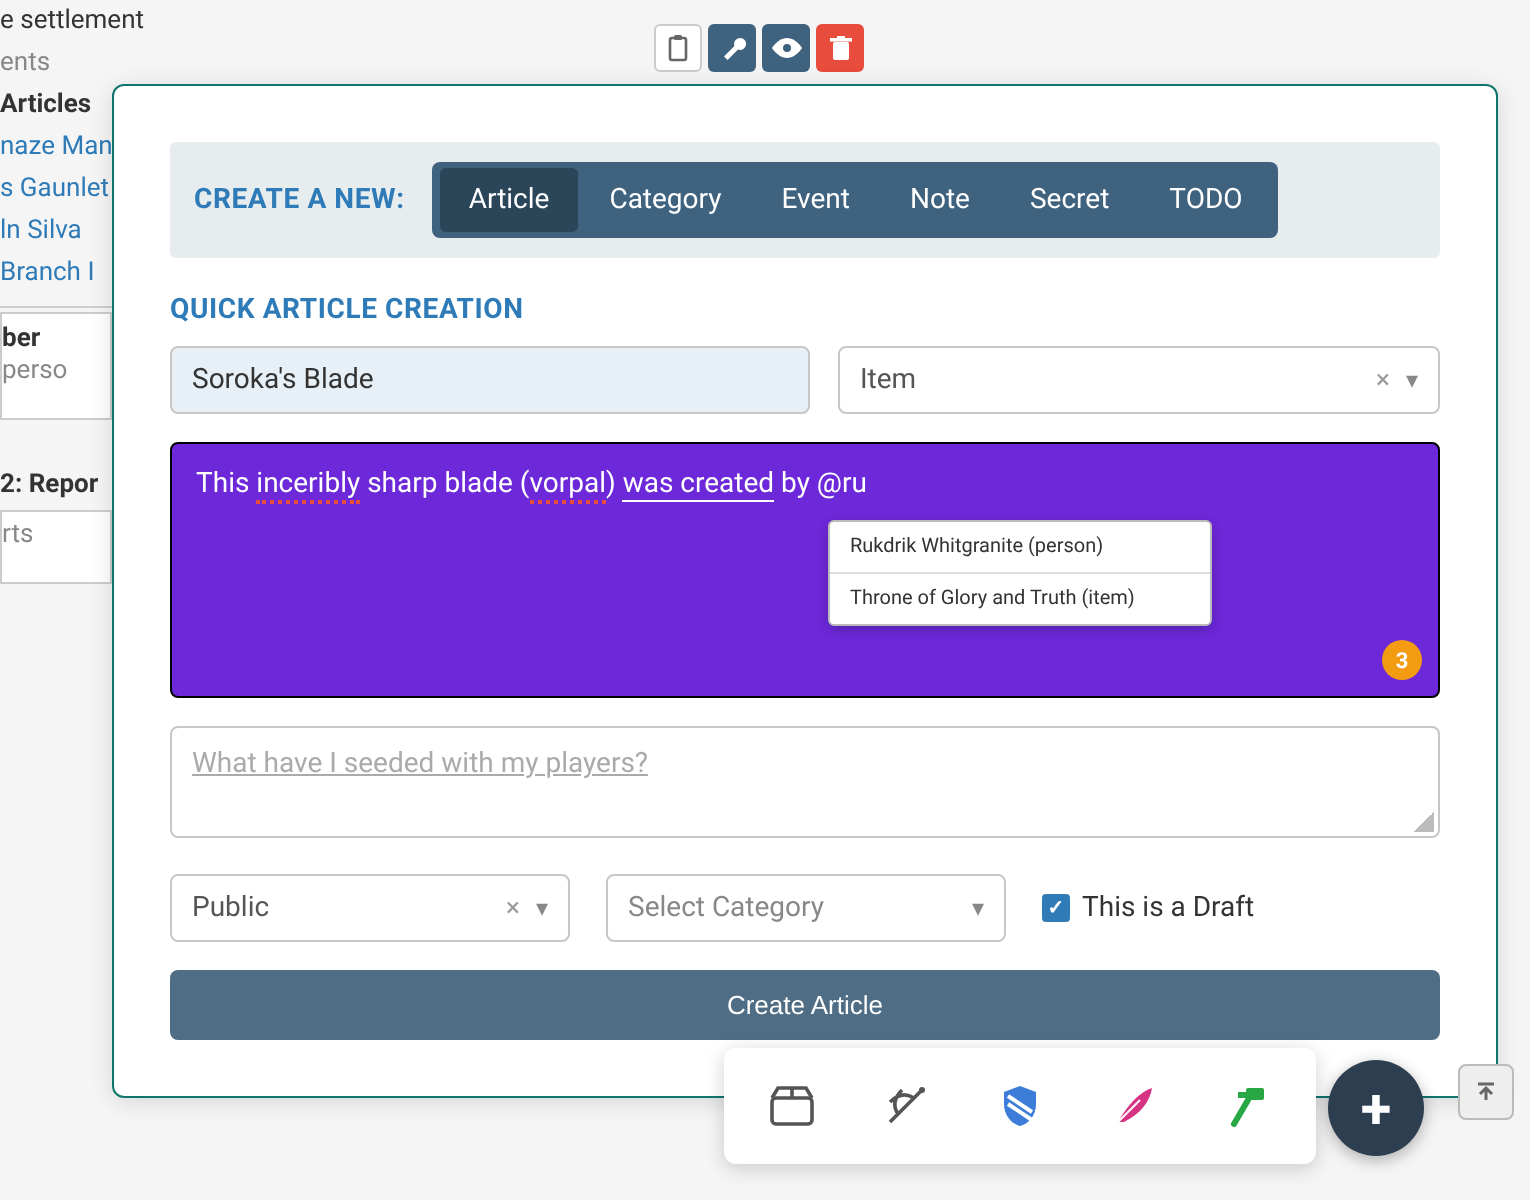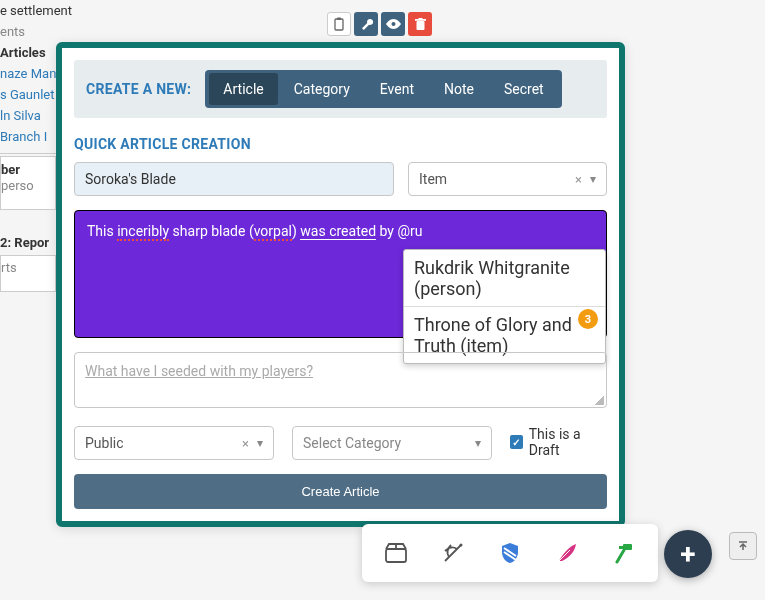--- a/index.html
+++ b/index.html
@@ -35,25 +35,25 @@
   .bg-left .link { color: #2e7bb8; }
   .bg-left .bold { font-weight: 700; }
   .bg-left .light { color: #888; }
   .bg-left .sep { border-top: 1px solid #ccc; margin: 6px 0 2px; }
   .bg-left .box { border: 1px solid #ccc; background:#fff; padding:4px 0 16px 0; }
 
   
   .modal {
     position: absolute;
     left: 56px; top: 42px;
-    width: 569px;
+    width: 693px;
     background: #fff;
-    border: 6px solid #0f766e;
+    border: 1px solid #0f766e;
     border-radius: 6px;
-    padding: 12px;
+    padding: 28px;
     box-shadow: 0 2px 12px rgba(0,0,0,0.12);
   }
   .create-bar {
     background: #e7ecef;
     border-radius: 3px;
     display: flex;
     align-items: center;
     padding: 10px 12px;
     gap: 14px;
   }
@@ -120,21 +120,21 @@
   .mention-menu {
     position: absolute;
     left: 328px; top: 38px;
     background: #fff;
     color: #333;
     border: 1px solid #bbb;
     border-radius: 3px;
     box-shadow: 0 2px 6px rgba(0,0,0,0.2);
     min-width: 192px;
   }
-  .mention-item { padding: 7px 10px; font-size: 18px; }
+  .mention-item { padding: 7px 10px; font-size: 10px; }
   .mention-item + .mention-item { border-top: 1px solid #ddd; }
   .editor-badge {
     position: absolute;
     right: 8px; bottom: 8px;
     width: 20px; height: 20px;
     border-radius: 50%;
     background: #f39c12;
     color: #fff;
     font-size: 11px;
     font-weight: 700;
@@ -154,21 +154,21 @@
   }
   .seed-input .resize {
     position:absolute; right:2px; bottom:2px;
     width:10px; height:10px;
     background: linear-gradient(135deg, transparent 50%, #bbb 50%);
   }
 
   .bottom-row {
     display: flex;
     gap: 18px;
-    align-items: flex-start;
+    align-items: center;
     margin-bottom: 14px;
   }
   .vis-select { flex: 0 0 200px; justify-content: space-between; }
   .cat-select { flex: 0 0 200px; color:#888; justify-content: space-between; }
   .draft { display:flex; align-items:center; gap:6px; color:#333; font-size:14px; }
   .draft .cb { width:14px; height:14px; background:#2e7bb8; border-radius:2px; display:flex; align-items:center; justify-content:center; }
   .draft .cb::after { content:"✓"; color:#fff; font-size:10px; font-weight:bold; }
 
   .submit-btn {
     width: 100%;
@@ -265,20 +265,21 @@
 <div class="modal">
 
   <div class="create-bar">
     <span class="create-label">CREATE A NEW:</span>
     <div class="create-tabs">
       <div class="create-tab active">Article</div>
       <div class="create-tab">Category</div>
       <div class="create-tab">Event</div>
       <div class="create-tab">Note</div>
       <div class="create-tab">Secret</div>
+      <div class="create-tab">TODO</div>
     </div>
   </div>
 
   <div class="section-label">QUICK ARTICLE CREATION</div>
 
   <div class="row">
     <div class="input title-input">
       <span>Soroka's Blade</span>
     </div>
     <div class="select template-select">

